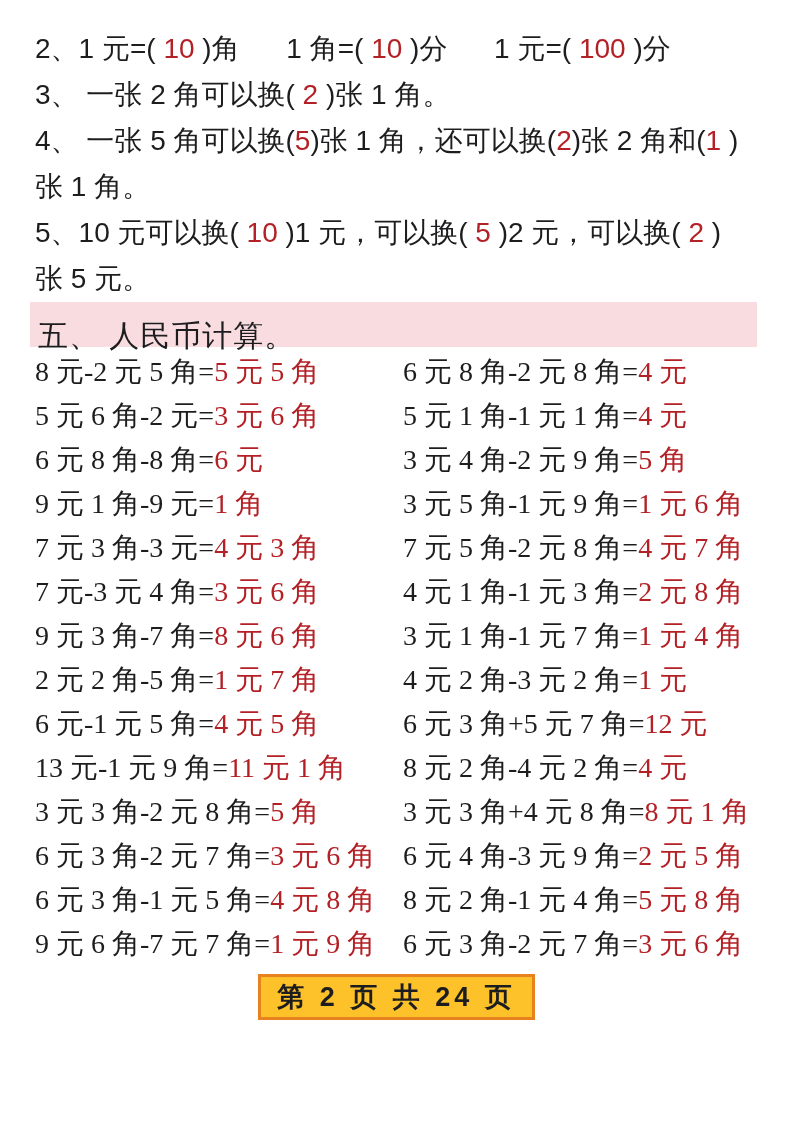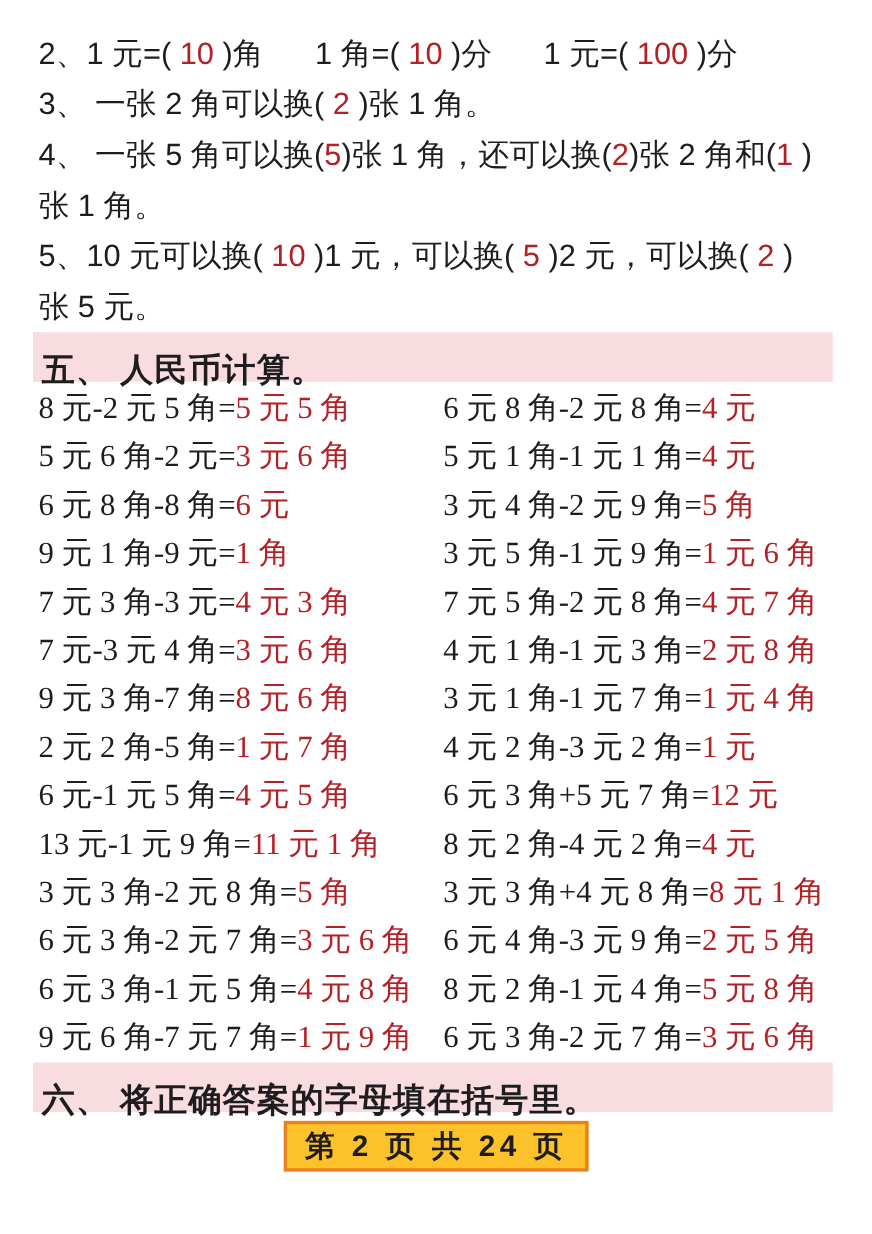--- a/index.html
+++ b/index.html
@@ -33,21 +33,21 @@
   .band{
     margin-left:30px;
     width:727px;
     height:45px;
     background:var(--header-pink);
     display:flex;align-items:center;
     padding-left:8px;
   }
   .band .band-title{
     font-size:30px;
-    font-weight:bold;
+    font-weight:normal;
     letter-spacing:1px;
     white-space:pre-wrap;
     margin-top:24px;
   }
 
   
   .calc-grid{
     display:grid;
     grid-template-columns:368px 1fr;
     padding:3px 6px 0 35px;
@@ -116,21 +116,18 @@
       <div class="cell"><span>3 元 3 角-2 元 8 角=</span><span class="red">5 角</span></div>
       <div class="cell"><span>3 元 3 角+4 元 8 角=</span><span class="red">8 元 1 角</span></div>
       <div class="cell"><span>6 元 3 角-2 元 7 角=</span><span class="red">3 元 6 角</span></div>
       <div class="cell"><span>6 元 4 角-3 元 9 角=</span><span class="red">2 元 5 角</span></div>
       <div class="cell"><span>6 元 3 角-1 元 5 角=</span><span class="red">4 元 8 角</span></div>
       <div class="cell"><span>8 元 2 角-1 元 4 角=</span><span class="red">5 元 8 角</span></div>
       <div class="cell"><span>9 元 6 角-7 元 7 角=</span><span class="red">1 元 9 角</span></div>
       <div class="cell"><span>6 元 3 角-2 元 7 角=</span><span class="red">3 元 6 角</span></div>
     </section>
 
-  <div class="band">
-    <span class="band-title">六、 将正确答案的字母填在括号里。</span>
-  </div>
 
   <div class="footer">
     <span class="badge">第 2 页 共 24 页</span>
   </div>
 
 </div>
 
 </body></html>

